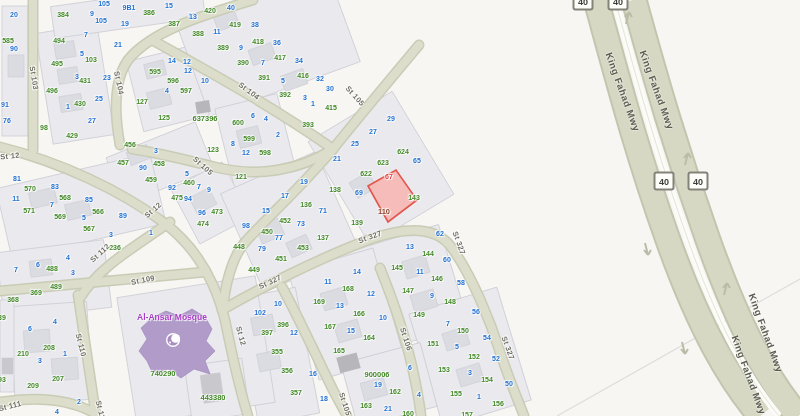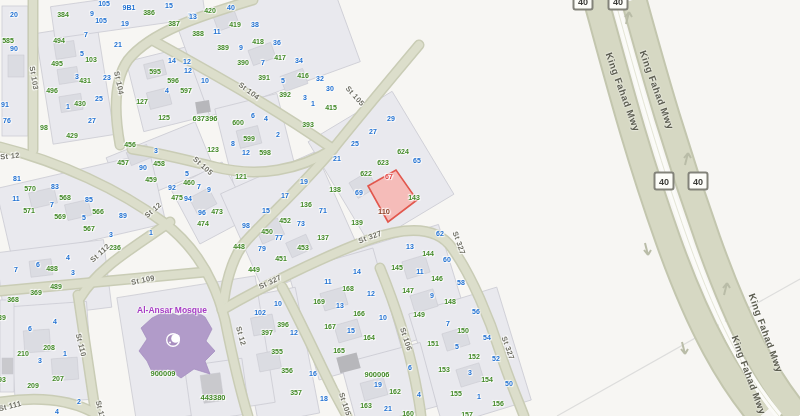--- a/index.html
+++ b/index.html
@@ -319,21 +319,21 @@
       <span class="plabel c-b" style="left: 55px; top: 321px;">4</span>
       <span class="plabel c-g" style="left: 23px; top: 353px;">210</span>
       <span class="plabel c-g" style="left: 49px; top: 347px;">208</span>
       <span class="plabel c-b" style="left: 40px; top: 360px;">3</span>
       <span class="plabel c-b" style="left: 65px; top: 353px;">1</span>
       <span class="plabel c-g" style="left: 33px; top: 385px;">209</span>
       <span class="plabel c-g" style="left: 58px; top: 378px;">207</span>
       <span class="plabel c-g" style="left: 2px; top: 379px;">93</span>
       <span class="plabel c-b" style="left: 79px; top: 401px;">2</span>
       <span class="plabel c-b" style="left: 57px; top: 411px;">4</span>
-      <span class="plabel c-G" style="left: 163px; top: 373px;">900009</span>
+      <span class="plabel c-G" style="left: 163px; top: 373px;">740290</span>
       <span class="plabel c-G" style="left: 213px; top: 397px;">443380</span>
       <span class="plabel c-b" style="left: 278px; top: 303px;">10</span>
       <span class="plabel c-b" style="left: 260px; top: 312px;">102</span>
       <span class="plabel c-g" style="left: 283px; top: 324px;">396</span>
       <span class="plabel c-g" style="left: 267px; top: 332px;">397</span>
       <span class="plabel c-b" style="left: 294px; top: 332px;">12</span>
       <span class="plabel c-g" style="left: 277px; top: 351px;">355</span>
       <span class="plabel c-g" style="left: 287px; top: 370px;">356</span>
       <span class="plabel c-b" style="left: 313px; top: 373px;">16</span>
       <span class="plabel c-g" style="left: 296px; top: 392px;">357</span>
@@ -406,16 +406,16 @@
       <span class="stlabel" style="left: 459px; top: 243px; transform: translate(-50%, -50%) rotate(70deg);">St 327</span>
       <span class="stlabel" style="left: 508px; top: 348px; transform: translate(-50%, -50%) rotate(70deg);">St 327</span>
       <span class="hwylabel" style="left: 623px; top: 92px; transform: translate(-50%, -50%) rotate(70deg);">King Fahad Mwy</span>
       <span class="hwylabel" style="left: 657px; top: 90px; transform: translate(-50%, -50%) rotate(70deg);">King Fahad Mwy</span>
       <span class="hwylabel" style="left: 766px; top: 333px; transform: translate(-50%, -50%) rotate(70deg);">King Fahad Mwy</span>
       <span class="hwylabel" style="left: 749px; top: 375px; transform: translate(-50%, -50%) rotate(70deg);">King Fahad Mwy</span>
       <div class="shield" style="left: 583px; top: 1px;">40</div>
       <div class="shield" style="left: 618px; top: 1px;">40</div>
       <div class="shield" style="left: 664px; top: 181px;">40</div>
       <div class="shield" style="left: 698px; top: 181px;">40</div>
-      <span class="mosquelabel" style="left: 172px; top: 310px;">Al-Ansar Mosque</span>
+      <span class="mosquelabel" style="left: 172px; top: 317px;">Al-Ansar Mosque</span>
     </div>
 
 </div>
 
 </body></html>

